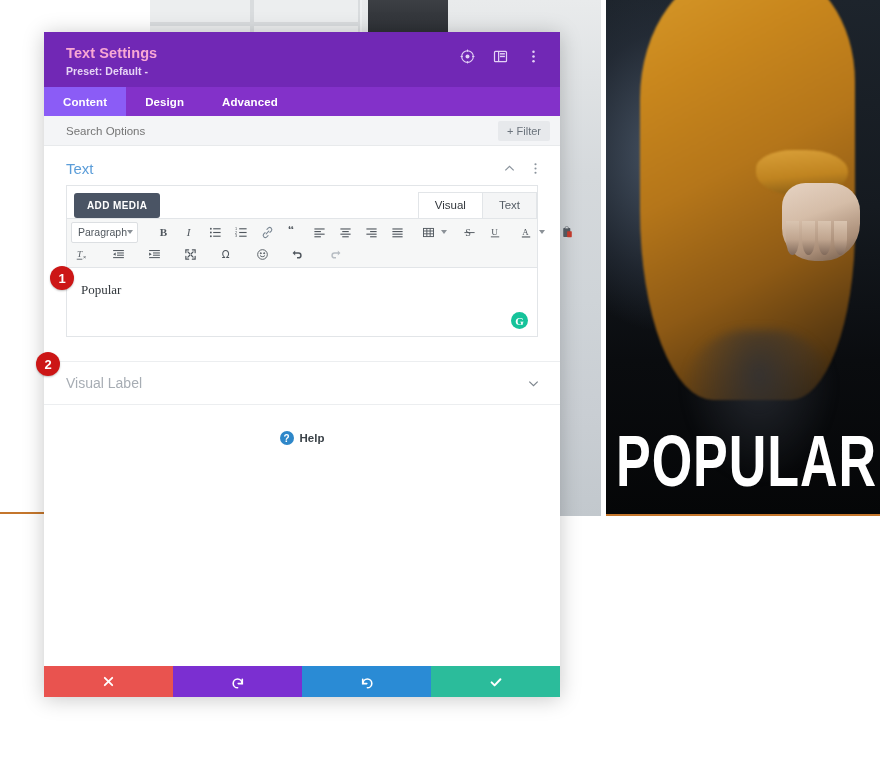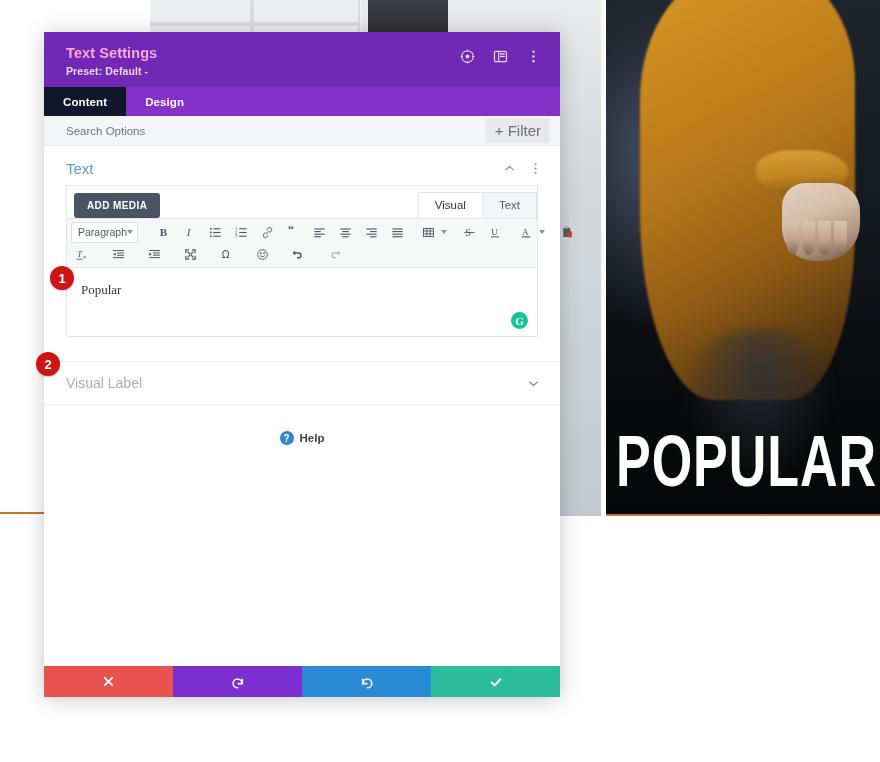--- a/index.html
+++ b/index.html
@@ -240,21 +240,21 @@
     font-size: 11.5px;
     font-weight: 700;
     color: #ffffff;
     display: flex;
     align-items: center;
     justify-content: center;
     padding: 0 19px;
     cursor: pointer;
     letter-spacing: 0.1px;
   }
-  .modal-tab.active { background: #0f172a; }
+  .modal-tab.active { background: #8b5cf6; }
 
   .search-row {
     display: flex;
     align-items: center;
     justify-content: space-between;
     height: 29px;
     background: #f4f5f7;
     border-bottom: 1px solid #e8eaec;
     padding: 0 10px 0 22px;
   }
@@ -264,21 +264,21 @@
     background: transparent;
     font-family: "Liberation Sans", sans-serif;
     font-size: 11.5px;
     color: #9aa0a8;
     width: 300px;
     padding: 0;
   }
   .filter-btn {
     background: #e7e9ec;
     color: #6b737c;
-    font-size: 15px;
+    font-size: 11px;
     padding: 4px 9px;
     border-radius: 2px;
     cursor: pointer;
     white-space: nowrap;
   }
 
   .modal-body {
     background: #ffffff;
     min-height: 520px;
     position: relative;
@@ -573,20 +573,21 @@
             <circle cx="8" cy="8" r="1.35"></circle>
             <circle cx="8" cy="13" r="1.35"></circle>
           </svg>
         </div>
       </div>
     </div>
 
     <div class="modal-tabs">
       <div class="modal-tab active">Content</div>
       <div class="modal-tab">Design</div>
+      <div class="modal-tab">Advanced</div>
     </div>
 
     <div class="search-row">
       <input class="search-input" type="text" placeholder="Search Options" style="">
       <div class="filter-btn">+ Filter</div>
     </div>
 
     <div class="modal-body">
 
       <div class="section-text-head">

